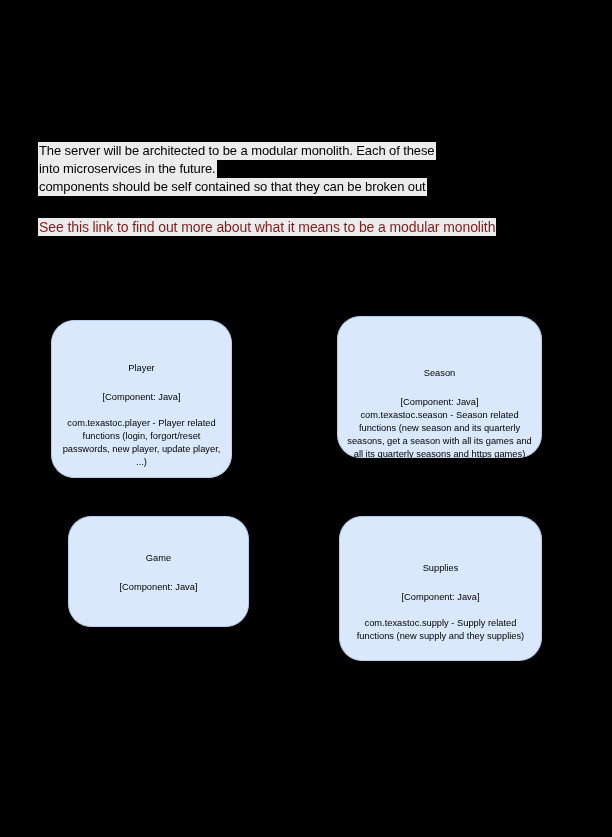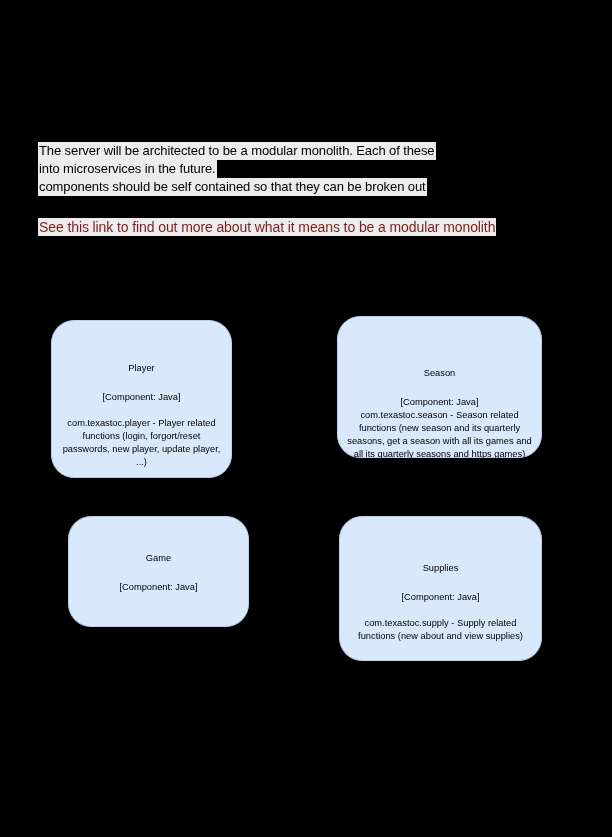--- a/index.html
+++ b/index.html
@@ -135,16 +135,16 @@
     </div>
     <div class="spacer"></div>
   </div>
 
   <div class="component-box" id="box-supplies">
     <div class="head">
       <span>Supplies</span><br>
       <span>[Component: Java]</span>
     </div>
     <div class="spacer"></div>
-    <div class="body">com.texastoc.supply - Supply related functions (new about and view supplies)</div>
+    <div class="body">com.texastoc.supply - Supply related functions (new supply and they supplies)</div>
   </div>
 
 </div>
 
 </body></html>

